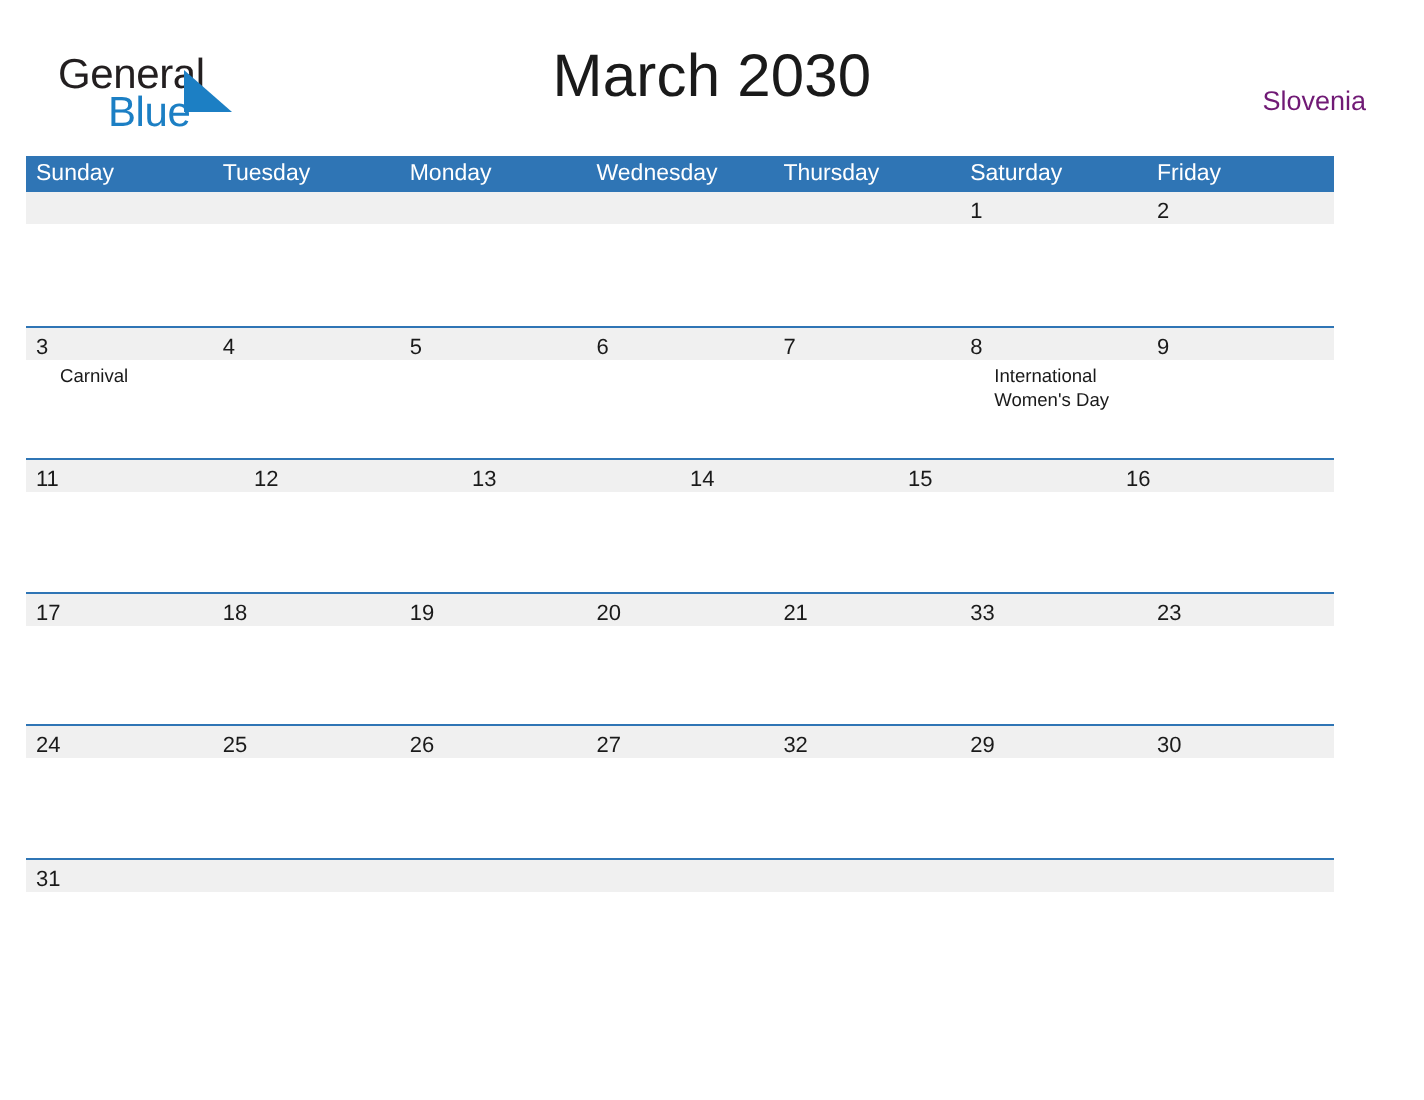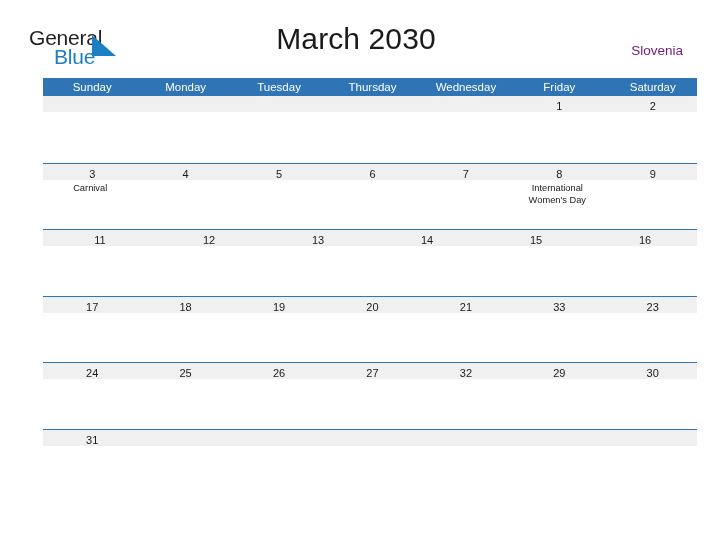--- a/index.html
+++ b/index.html
@@ -88,24 +88,23 @@
     top: 21px;
     font-size: 13.5px;
     color: #701a75;
     font-family: "Liberation Sans", sans-serif;
     white-space: nowrap;
   }
 
   
   .calendar {
     position: absolute;
-    left: 43px;
+    left: 13px;
     top: 78px;
     width: 654px;
-    text-align: center;
   }
 
   .weekday-row {
     display: flex;
     width: 100%;
     height: 18px;
     background: #2f75b5;
   }
   .weekday {
     flex: 1 1 0;
@@ -152,20 +151,21 @@
 
   .day-events {
     padding: 2px 4px 0 5px;
   }
   .event {
     font-size: 9.3px;
     line-height: 12.4px;
     color: #1a1a1a;
     font-family: "Liberation Sans", sans-serif;
     word-wrap: break-word;
+    margin-left: 12px;
   }
 </style>
 </head>
 <body>
 
 <div class="page">
 
   <div class="topbar">
 
     <div class="logo">
@@ -180,26 +180,26 @@
 
     <div class="title">March 2030</div>
 
     <div class="region">Slovenia</div>
 
   </div>
 
   <div class="calendar">
     <div class="weekday-row">
         <div class="weekday">Sunday</div>
+        <div class="weekday">Tuesday</div>
         <div class="weekday">Monday</div>
-        <div class="weekday">Tuesday</div>
+        <div class="weekday">Wednesday</div>
         <div class="weekday">Thursday</div>
-        <div class="weekday">Wednesday</div>
+        <div class="weekday">Saturday</div>
         <div class="weekday">Friday</div>
-        <div class="weekday">Saturday</div>
       </div>
     <div>
         <div class="week-row tall first">
           <div class="day-cell">
             <div class="day-band"><span class="day-num"></span></div>
           </div>
           <div class="day-cell">
             <div class="day-band"><span class="day-num"></span></div>
           </div>
           <div class="day-cell">

